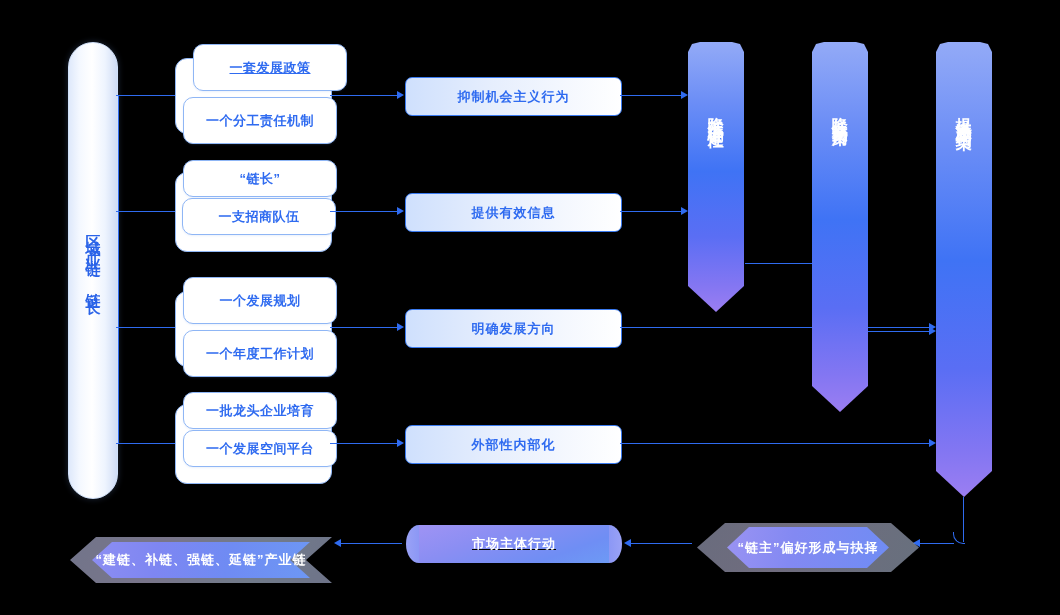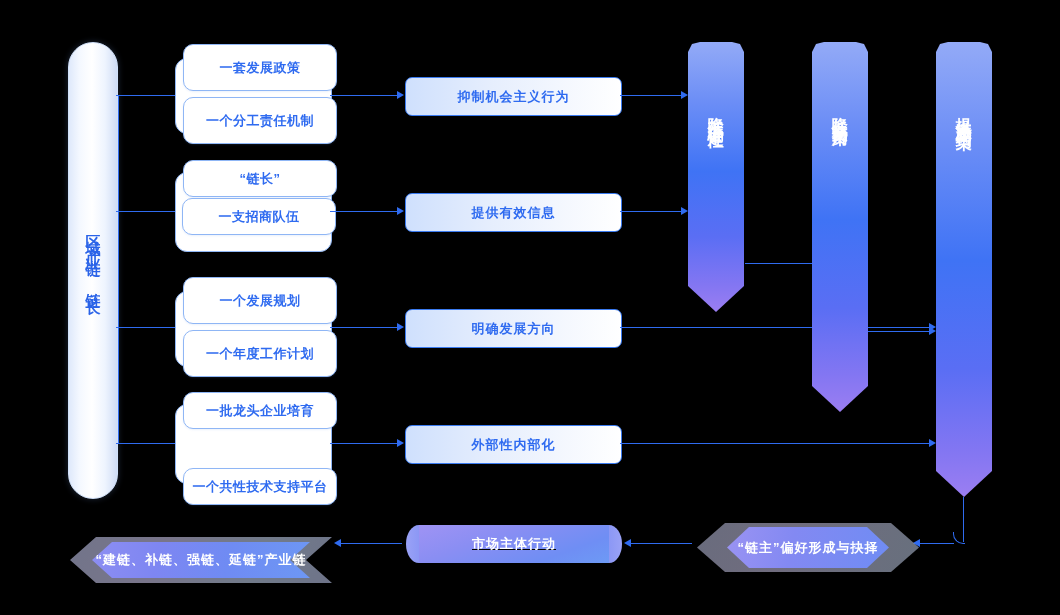--- a/index.html
+++ b/index.html
@@ -180,21 +180,21 @@
     <span class="cyl-label">区域产业链“链长”</span>
   </div>
 
   <div class="ln vl" style="left:118px;top:95px;height:348px;"></div>
   <div class="ln hl" style="left:116px;top:95px;width:70px;"></div>
   <div class="ln hl" style="left:116px;top:211px;width:70px;"></div>
   <div class="ln hl" style="left:116px;top:327px;width:70px;"></div>
   <div class="ln hl" style="left:116px;top:443px;width:70px;"></div>
 
   <div class="group-shell" style="left:175px;top:58px;width:155px;height:74px;"></div>
-  <div class="card" style="left:183px;top:44px;width:152px;height:45px;">
+  <div class="card" style="left:193px;top:44px;width:152px;height:45px;text-decoration:underline;">
     <span>一套发展政策</span>
   </div>
   <div class="card" style="left:183px;top:97px;width:152px;height:45px;">
     <span>一个分工责任机制</span>
   </div>
 
   <div class="group-shell" style="left:175px;top:172px;width:155px;height:78px;"></div>
   <div class="card" style="left:183px;top:160px;width:152px;height:35px;">
     <span>“链长”</span>
   </div>
@@ -207,22 +207,22 @@
     <span>一个发展规划</span>
   </div>
   <div class="card" style="left:183px;top:330px;width:152px;height:45px;">
     <span>一个年度工作计划</span>
   </div>
 
   <div class="group-shell" style="left:175px;top:404px;width:155px;height:78px;"></div>
   <div class="card" style="left:183px;top:392px;width:152px;height:35px;">
     <span>一批龙头企业培育</span>
   </div>
-  <div class="card" style="left:183px;top:468px;width:152px;height:35px;">
-    <span>一个共性技术支持平台</span>
+  <div class="card" style="left:183px;top:430px;width:152px;height:35px;">
+    <span>一个发展空间平台</span>
   </div>
 
   <div class="ln hl" style="left:330px;top:95px;width:68px;"></div>
   <div class="arrow" style="left:397px;top:91px;"></div>
 
   <div class="ln hl" style="left:330px;top:211px;width:68px;"></div>
   <div class="arrow" style="left:397px;top:207px;"></div>
 
   <div class="ln hl" style="left:330px;top:327px;width:68px;"></div>
   <div class="arrow" style="left:397px;top:323px;"></div>

